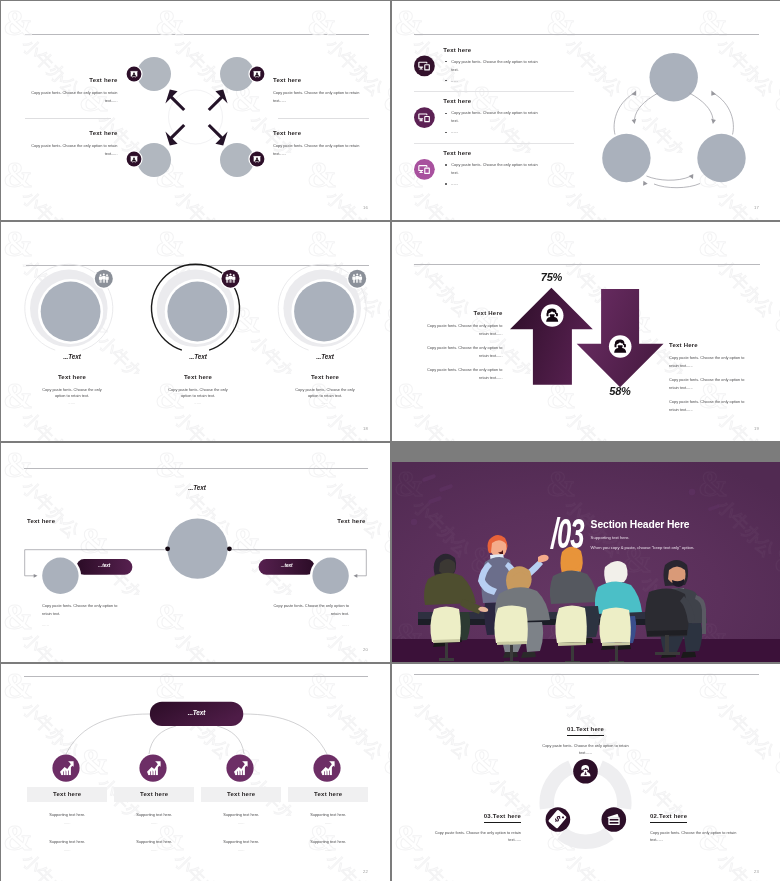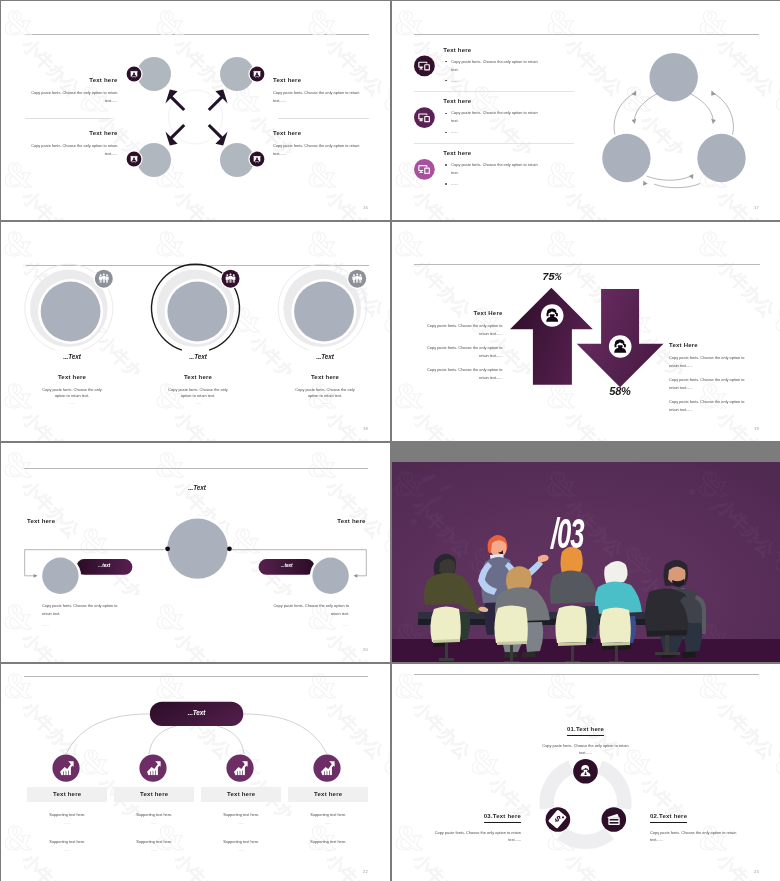--- a/index.html
+++ b/index.html
@@ -350,21 +350,21 @@
       <path d="M228.1 165.2 L 184.7 121.8 L 209.1 121.8 L 209.1 67.0 L 247.1 67.0 L 247.1 121.8 L 271.5 121.8 Z" fill="url(#gDn)"></path>
       <circle cx="160.2" cy="93.5" r="11.3" fill="#fff"></circle>
       <g transform="translate(151.8,85.1) scale(0.7)">
           <use href="#ic-agent"></use>
         </g>
       <circle cx="228.2" cy="124.5" r="11.3" fill="#fff"></circle>
       <g transform="translate(219.8,116.1) scale(0.7)">
           <use href="#ic-agent"></use>
         </g>
     </svg>
-    <div class="pct" style="left:109.5px;top:49px;width:100px;text-align:center;font-family:Liberation Mono, monospace;">75%</div>
+    <div class="pct" style="left:109.5px;top:49px;width:100px;text-align:center;">75%</div>
     <div class="pct" style="left:178px;top:162.5px;width:100px;text-align:center;">58%</div>
     <div class="txtblk tright" style="left:28px;top:87px;width:82.5px;">
       <div class="s-title">Text Here</div>
       <div class="s-body" style="line-height:8.1px;margin-top:4px">Copy paste fonts. Choose the only option to retain text......</div>
       <div class="s-body" style="line-height:8.1px;margin-top:5.8px">Copy paste fonts. Choose the only option to retain text......</div>
       <div class="s-body" style="line-height:8.1px;margin-top:5.8px">Copy paste fonts. Choose the only option to retain text......</div>
     </div>
     <div class="txtblk" style="left:277px;top:119px;width:82.5px;">
       <div class="s-title">Text Here</div>
       <div class="s-body" style="line-height:8.1px;margin-top:4px">Copy paste fonts. Choose the only option to retain text......</div>
@@ -549,20 +549,25 @@
         <path d="M188 176 l 12 0 l 1 5 l -15 1 z" fill="#1a1a1a"></path>
         <path d="M167 146 q 13 -5 26 0 q 3 18 1 34 l -29 1 q -4 -19 2 -35 z" fill="#edeec6"></path>
         <path d="M166 181 l 28 -1 l 0 3 l -28 1 z" fill="#c9caa3"></path>
         <path d="M179 184 l 3 0 l 0 16 l -3 0 z" fill="#3a3a3a"></path>
         <path d="M173 199 l 15 0 l 0 3 l -15 0 z" fill="#3a3a3a"></path>
       </g>
       </g>
     </svg>
     <div class="sechdr">
       <div class="secnum">/03</div>
+      <div class="secbody">
+        <div class="sectitle">Section Header Here</div>
+        <div class="secsub">Supporting text here.</div>
+        <div class="secnote">When you copy &amp; paste, choose "keep text only" option.</div>
+      </div>
     </div>
   </div>
   <div class="slide" id="s22">
     <svg class="wm" width="389" height="220">
         <rect width="389" height="220" fill="url(#wmpat)"></rect>
       </svg>
     <div class="topline" style="left:23px;top:12px;width:344px;"></div>
     <svg width="389" height="220" style="position:absolute;left:0;top:0;z-index:2">
       <defs>
         <linearGradient id="gPill22" x1="0" y1="0" x2="1" y2="0.5">

